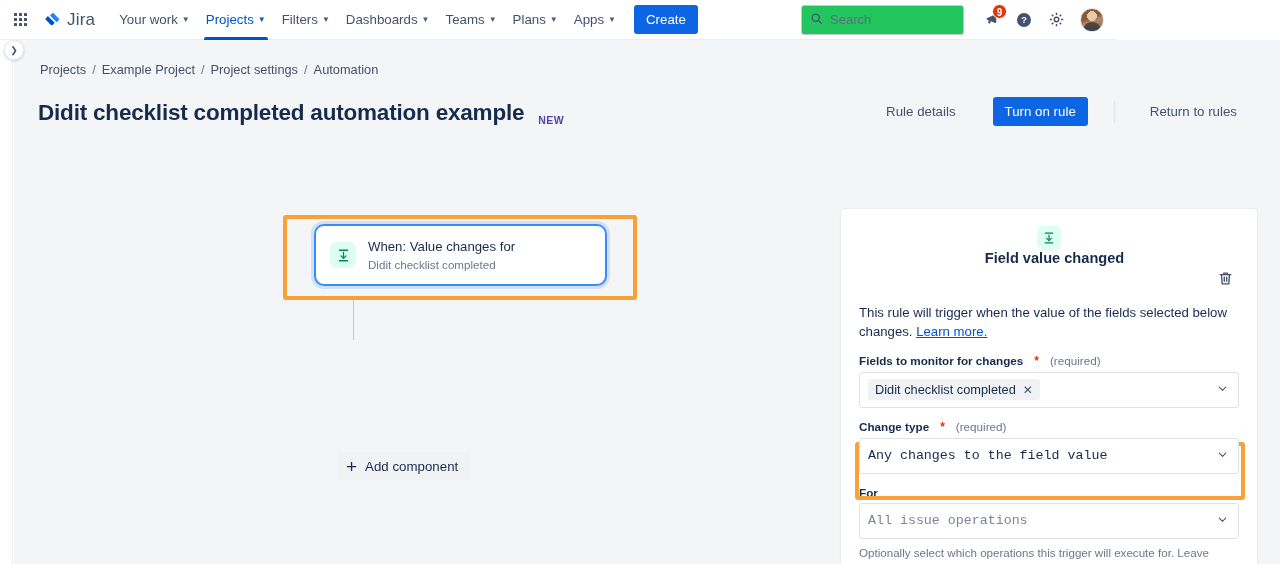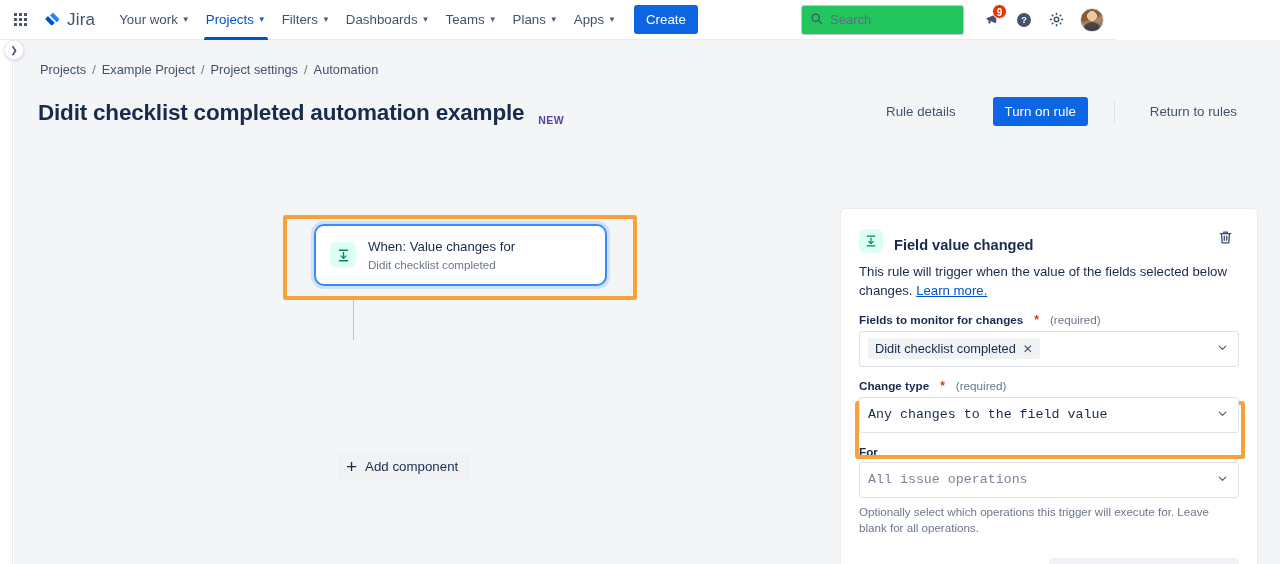--- a/index.html
+++ b/index.html
@@ -161,21 +161,21 @@
   }
   .plus-icon { font-size: 19px; line-height: 1; color: #172b4d; font-weight: 300; }
 
   
   .panel {
     position: absolute; top: 168px; left: 826px; width: 418px; height: 384px;
     background: #ffffff; border: 1px solid #ebecf0; border-radius: 5px;
     box-shadow: 0 1px 1px rgba(9,30,66,.10);
     overflow: hidden;
   }
-  .panel-head { display: flex; align-items: flex-end; padding: 16px 18px 0 18px; }
+  .panel-head { display: flex; align-items: center; padding: 16px 18px 0 18px; flex-direction: column; }
   .panel-icon {
     width: 24px; height: 24px; border-radius: 6px; background: #dcfff1;
     display: flex; align-items: center; justify-content: center; flex: 0 0 24px;
     margin-top: 1px;
   }
   .panel-title { font-size: 14.6px; font-weight: 600; color: #172b4d; margin-left: 11px; }
   .trash-btn {
     margin-left: auto; width: 28px; height: 28px; border-radius: 3px;
     display: flex; align-items: center; justify-content: center; cursor: pointer;
     color: #42526e;

